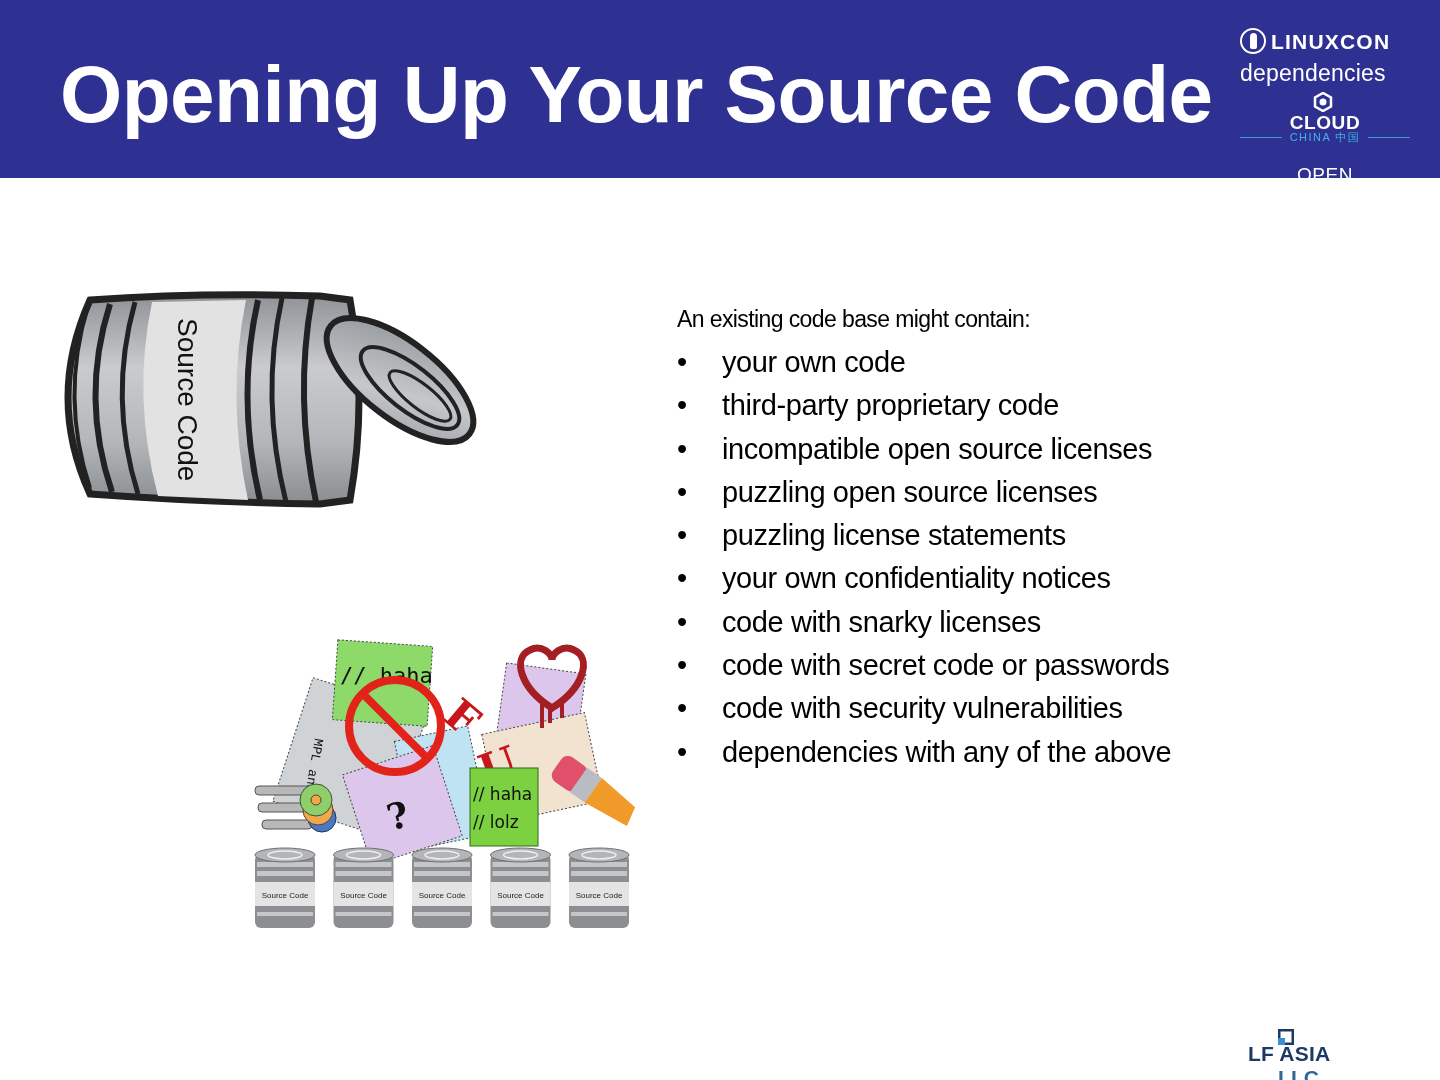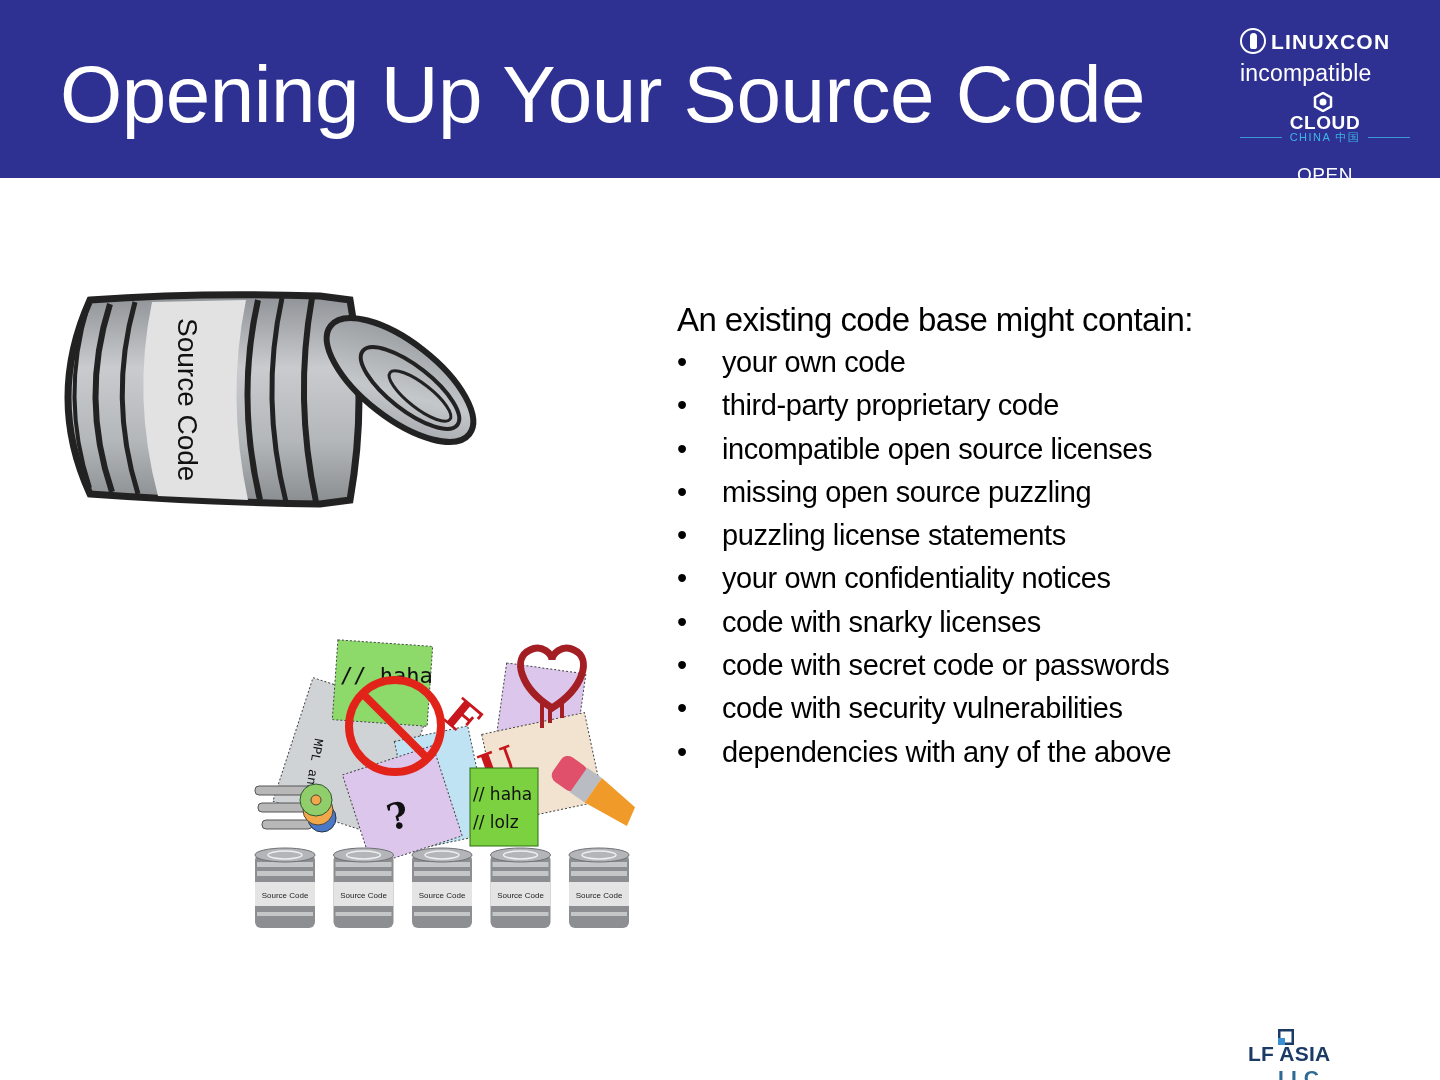--- a/index.html
+++ b/index.html
@@ -6,21 +6,21 @@
   html, body { width: 1440px; height: 1080px; background: #ffffff; overflow: hidden; }
   body { position: relative; font-family: "Liberation Sans", sans-serif; }
 
   .header {
     position: absolute; left: 0; top: 0; width: 1440px; height: 178px;
     background: #2e3192;
   }
   .title {
     position: absolute; left: 60px; top: 50px;
     color: #ffffff; font-family: "Liberation Sans", sans-serif;
-    font-size: 80px; font-weight: normal; letter-spacing: -0.5px; line-height: 90px;
+    font-size: 80px; font-weight: bold; letter-spacing: -0.5px; line-height: 90px;
     white-space: nowrap;
   }
   .brand {
     position: absolute; left: 1240px; top: 16px; width: 170px;
     color: #ffffff; font-family: "Liberation Sans", sans-serif;
   }
   .brand-row { display: flex; align-items: center; height: 38px; white-space: nowrap; }
   .brand-row.linuxcon { font-weight: bold; font-size: 21px; letter-spacing: 1.2px; align-items: flex-end; }
   .brand-row.containercon { font-size: 23px; letter-spacing: 0.2px; }
   .brand-row.cloudopen { font-size: 19px; letter-spacing: 0.6px; flex-direction: column; }
@@ -45,21 +45,21 @@
   .china-line:first-child { margin-left: 0; }
   .china-line:last-child { margin-right: 0; }
 
   .can-illustration { position: absolute; left: 50px; top: 288px; width: 440px; height: 225px; }
   .junk-illustration { position: absolute; left: 250px; top: 638px; width: 395px; height: 300px; }
 
   .content {
     position: absolute; left: 677px; top: 298px; width: 720px;
     font-family: "DejaVu Sans", sans-serif; color: #000000;
   }
-  .intro { font-size: 33px; line-height: 43px; letter-spacing: -0.6px; white-space: nowrap; font-family: "Liberation Sans", sans-serif;}
+  .intro { font-size: 23px; line-height: 43px; letter-spacing: -0.6px; white-space: nowrap; font-family: "Liberation Sans", sans-serif;}
   .bullets { list-style: none; }
   .bullets li {
     position: relative; padding-left: 45px; font-size: 29px; line-height: 43.3px;
     letter-spacing: -0.4px; white-space: nowrap; font-family: "Liberation Sans", sans-serif;
   }
   .bullets li .bullet-dot {
     position: absolute; left: 0; top: 0; width: 10px; text-align: left;
   }
 
   .footer-logo {
@@ -75,21 +75,21 @@
 
 <div class="header">
   <div class="title">Opening Up Your Source Code</div>
 
   <div class="brand">
     <div class="brand-row linuxcon">
       <span class="penguin-badge"></span>
       <span>LINUXCON</span>
     </div>
     <div class="brand-row containercon">
-      <span>incompatible</span>
+      <span>dependencies</span>
     </div>
     <div class="brand-row cloudopen">
       <span class="cloud-hex">
         <svg width="20" height="20" viewBox="0 0 20 20">
           <polygon points="10,1 18,5.5 18,14.5 10,19 2,14.5 2,5.5" fill="none" stroke="#fff" stroke-width="2.5"></polygon>
           <circle cx="10" cy="10" r="3.5" fill="#fff"></circle>
         </svg>
       </span>
       <span class="strong">CLOUD</span>
         <span class="light">OPEN</span>
@@ -247,21 +247,21 @@
       </g>
     </g>
 </svg>
 
 <div class="content">
   <div class="intro">An existing code base might contain:</div>
   <ul class="bullets" id="bulletList">
       <li><span class="bullet-dot">•</span><span>your own code</span></li>
       <li><span class="bullet-dot">•</span><span>third-party proprietary code</span></li>
       <li><span class="bullet-dot">•</span><span>incompatible open source licenses</span></li>
-      <li><span class="bullet-dot">•</span><span>missing open source puzzling</span></li>
+      <li><span class="bullet-dot">•</span><span>puzzling open source licenses</span></li>
       <li><span class="bullet-dot">•</span><span>puzzling license statements</span></li>
       <li><span class="bullet-dot">•</span><span>your own confidentiality notices</span></li>
       <li><span class="bullet-dot">•</span><span>code with snarky licenses</span></li>
       <li><span class="bullet-dot">•</span><span>code with secret code or passwords</span></li>
       <li><span class="bullet-dot">•</span><span>code with security vulnerabilities</span></li>
       <li><span class="bullet-dot">•</span><span>dependencies with any of the above</span></li>
     </ul>
 </div>
 
 <div class="footer-logo">

